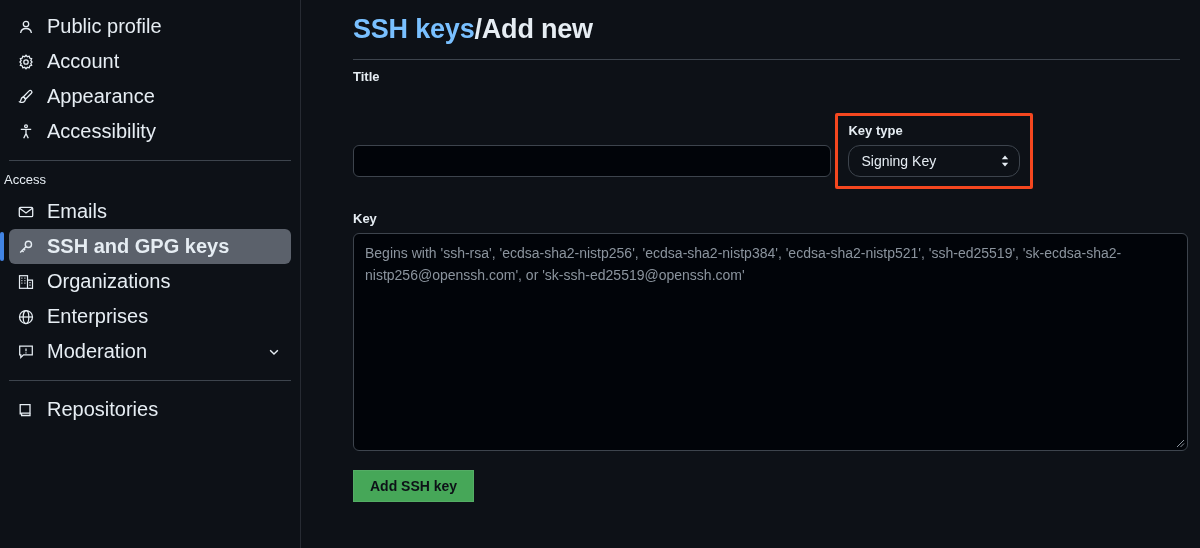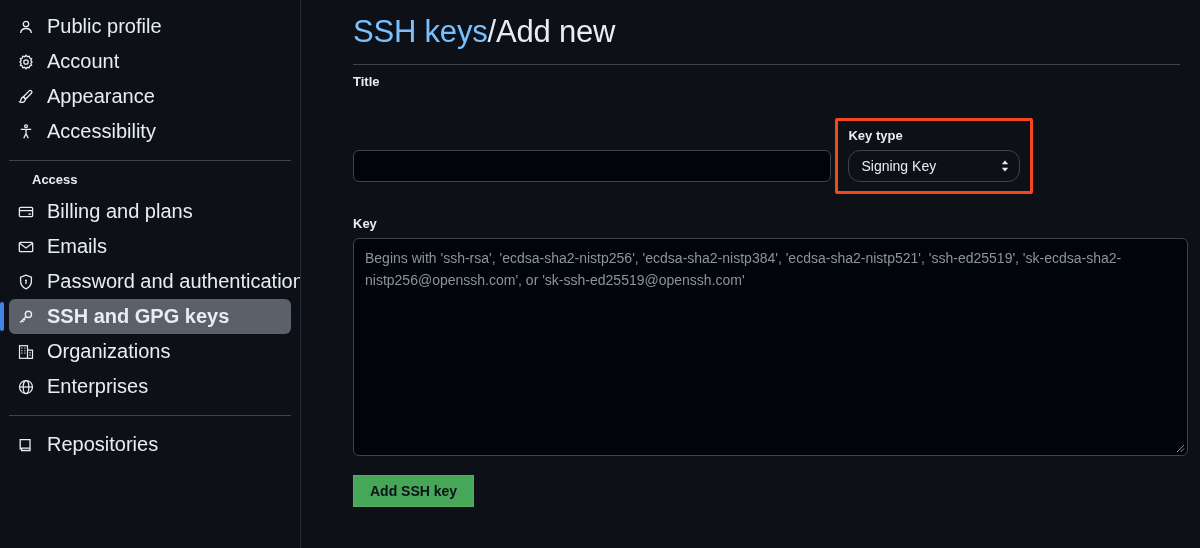--- a/index.html
+++ b/index.html
@@ -58,35 +58,35 @@
     margin-left: auto; margin-right: 10px;
     color: #e6edf3;
     display: inline-flex;
   }
   .nav-divider {
     height: 1px;
     background: #3d444d;
     margin: 11px 9px 11px 9px;
   }
   .nav-heading {
-    font-size: 13px; font-weight: bold;
-    color: #e6edf3;
-    padding: 0 0 7px 32px;
+    font-size: 13px; font-weight: normal;
+    color: #e6edf3;
+    padding: 0 0 7px 4px;
   }
 
   
   .main {
     flex: 1;
     padding: 14px 0 0 52px;
     position: relative;
   }
   .breadcrumb {
-    font-size: 31px;
-    color: #e6edf3;
-    font-weight: 400;
+    font-size: 27px;
+    color: #e6edf3;
+    font-weight: 700;
     letter-spacing: -0.2px;
     white-space: nowrap;
   }
   .breadcrumb a {
     color: #79c0ff;
     text-decoration: none;
     cursor: pointer;
   }
   .breadcrumb .sep { color: #e6edf3; }
   .breadcrumb .cur { color: #e6edf3; }
@@ -227,45 +227,25 @@
         </div>
       </div>
 
     <div class="nav-divider"></div>
 
     <div class="nav-heading">Access</div>
     <div id="access-nav">
         <div class="nav-item">
           <span class="ico">
             <svg width="16" height="16" viewBox="0 0 16 16" fill="none" stroke="currentColor" stroke-width="1.3">
-              <rect x="1.4" y="3.4" width="13.2" height="9.2" rx="1.2"></rect>
-              <path d="M1.4 6.6h13.2"></path>
-              <path d="M10.4 10.1h2.5"></path>
-            </svg>
-          </span>
-          <span>Billing and plans</span>
-        </div>
-        <div class="nav-item">
-          <span class="ico">
-            <svg width="16" height="16" viewBox="0 0 16 16" fill="none" stroke="currentColor" stroke-width="1.3">
               <rect x="1.3" y="3.3" width="13.4" height="9.4" rx="1.2"></rect>
               <path d="M1.6 4.2 8 8.9l6.4-4.7"></path>
             </svg>
           </span>
           <span>Emails</span>
-        </div>
-        <div class="nav-item">
-          <span class="ico">
-            <svg width="16" height="16" viewBox="0 0 16 16" fill="none" stroke="currentColor" stroke-width="1.3">
-              <path d="M8 1.1 2.6 3.2v4.1c0 3.3 2.2 6.1 5.4 7.5 3.2-1.4 5.4-4.2 5.4-7.5V3.2z"></path>
-              <circle cx="8" cy="6.6" r="1.1" fill="currentColor" stroke="none"></circle>
-              <path d="M8 7.6v2.3"></path>
-            </svg>
-          </span>
-          <span>Password and authentication</span>
         </div>
         <div class="nav-item selected">
           <span class="ico">
             <svg width="16" height="16" viewBox="0 0 16 16" fill="none" stroke="currentColor" stroke-width="1.4">
               <circle cx="10.4" cy="5.4" r="3.1"></circle>
               <path d="M8.2 7.6 2.2 13.6M4.2 11.6l1.4 1.4M5.8 10l1.3 1.3"></path>
             </svg>
           </span>
           <span>SSH and GPG keys</span>
         </div>
@@ -281,20 +261,35 @@
         </div>
         <div class="nav-item">
           <span class="ico">
             <svg width="16" height="16" viewBox="0 0 16 16" fill="none" stroke="currentColor" stroke-width="1.25">
               <circle cx="8" cy="8" r="6.5"></circle>
               <ellipse cx="8" cy="8" rx="2.8" ry="6.5"></ellipse>
               <path d="M1.6 8h12.8"></path>
             </svg>
           </span>
           <span>Enterprises</span>
+        </div>
+        <div class="nav-item">
+          <span class="ico">
+            <svg width="16" height="16" viewBox="0 0 16 16" fill="none" stroke="currentColor" stroke-width="1.25">
+              <path d="M1.7 2.2h12.6v8.6H5.5L2.8 13.5v-2.7H1.7z"></path>
+              <path d="M8 4.6v2.6"></path>
+              <circle cx="8" cy="8.9" r=".65" fill="currentColor" stroke="none"></circle>
+            </svg>
+          </span>
+          <span>Moderation</span>
+          <span class="chev">
+            <svg width="14" height="14" viewBox="0 0 16 16" fill="none" stroke="currentColor" stroke-width="1.6">
+              <path d="M3.6 6 8 10.4 12.4 6"></path>
+            </svg>
+          </span>
         </div>
       </div>
 
     <div class="nav-divider"></div>
 
     <div id="code-nav">
         <div class="nav-item">
           <span class="ico">
             <svg width="16" height="16" viewBox="0 0 16 16" fill="none" stroke="currentColor" stroke-width="1.3">
               <path d="M2.2 2.6h9.8v8.6H3.6a1.4 1.4 0 0 0-1.4 1.4z"></path>

